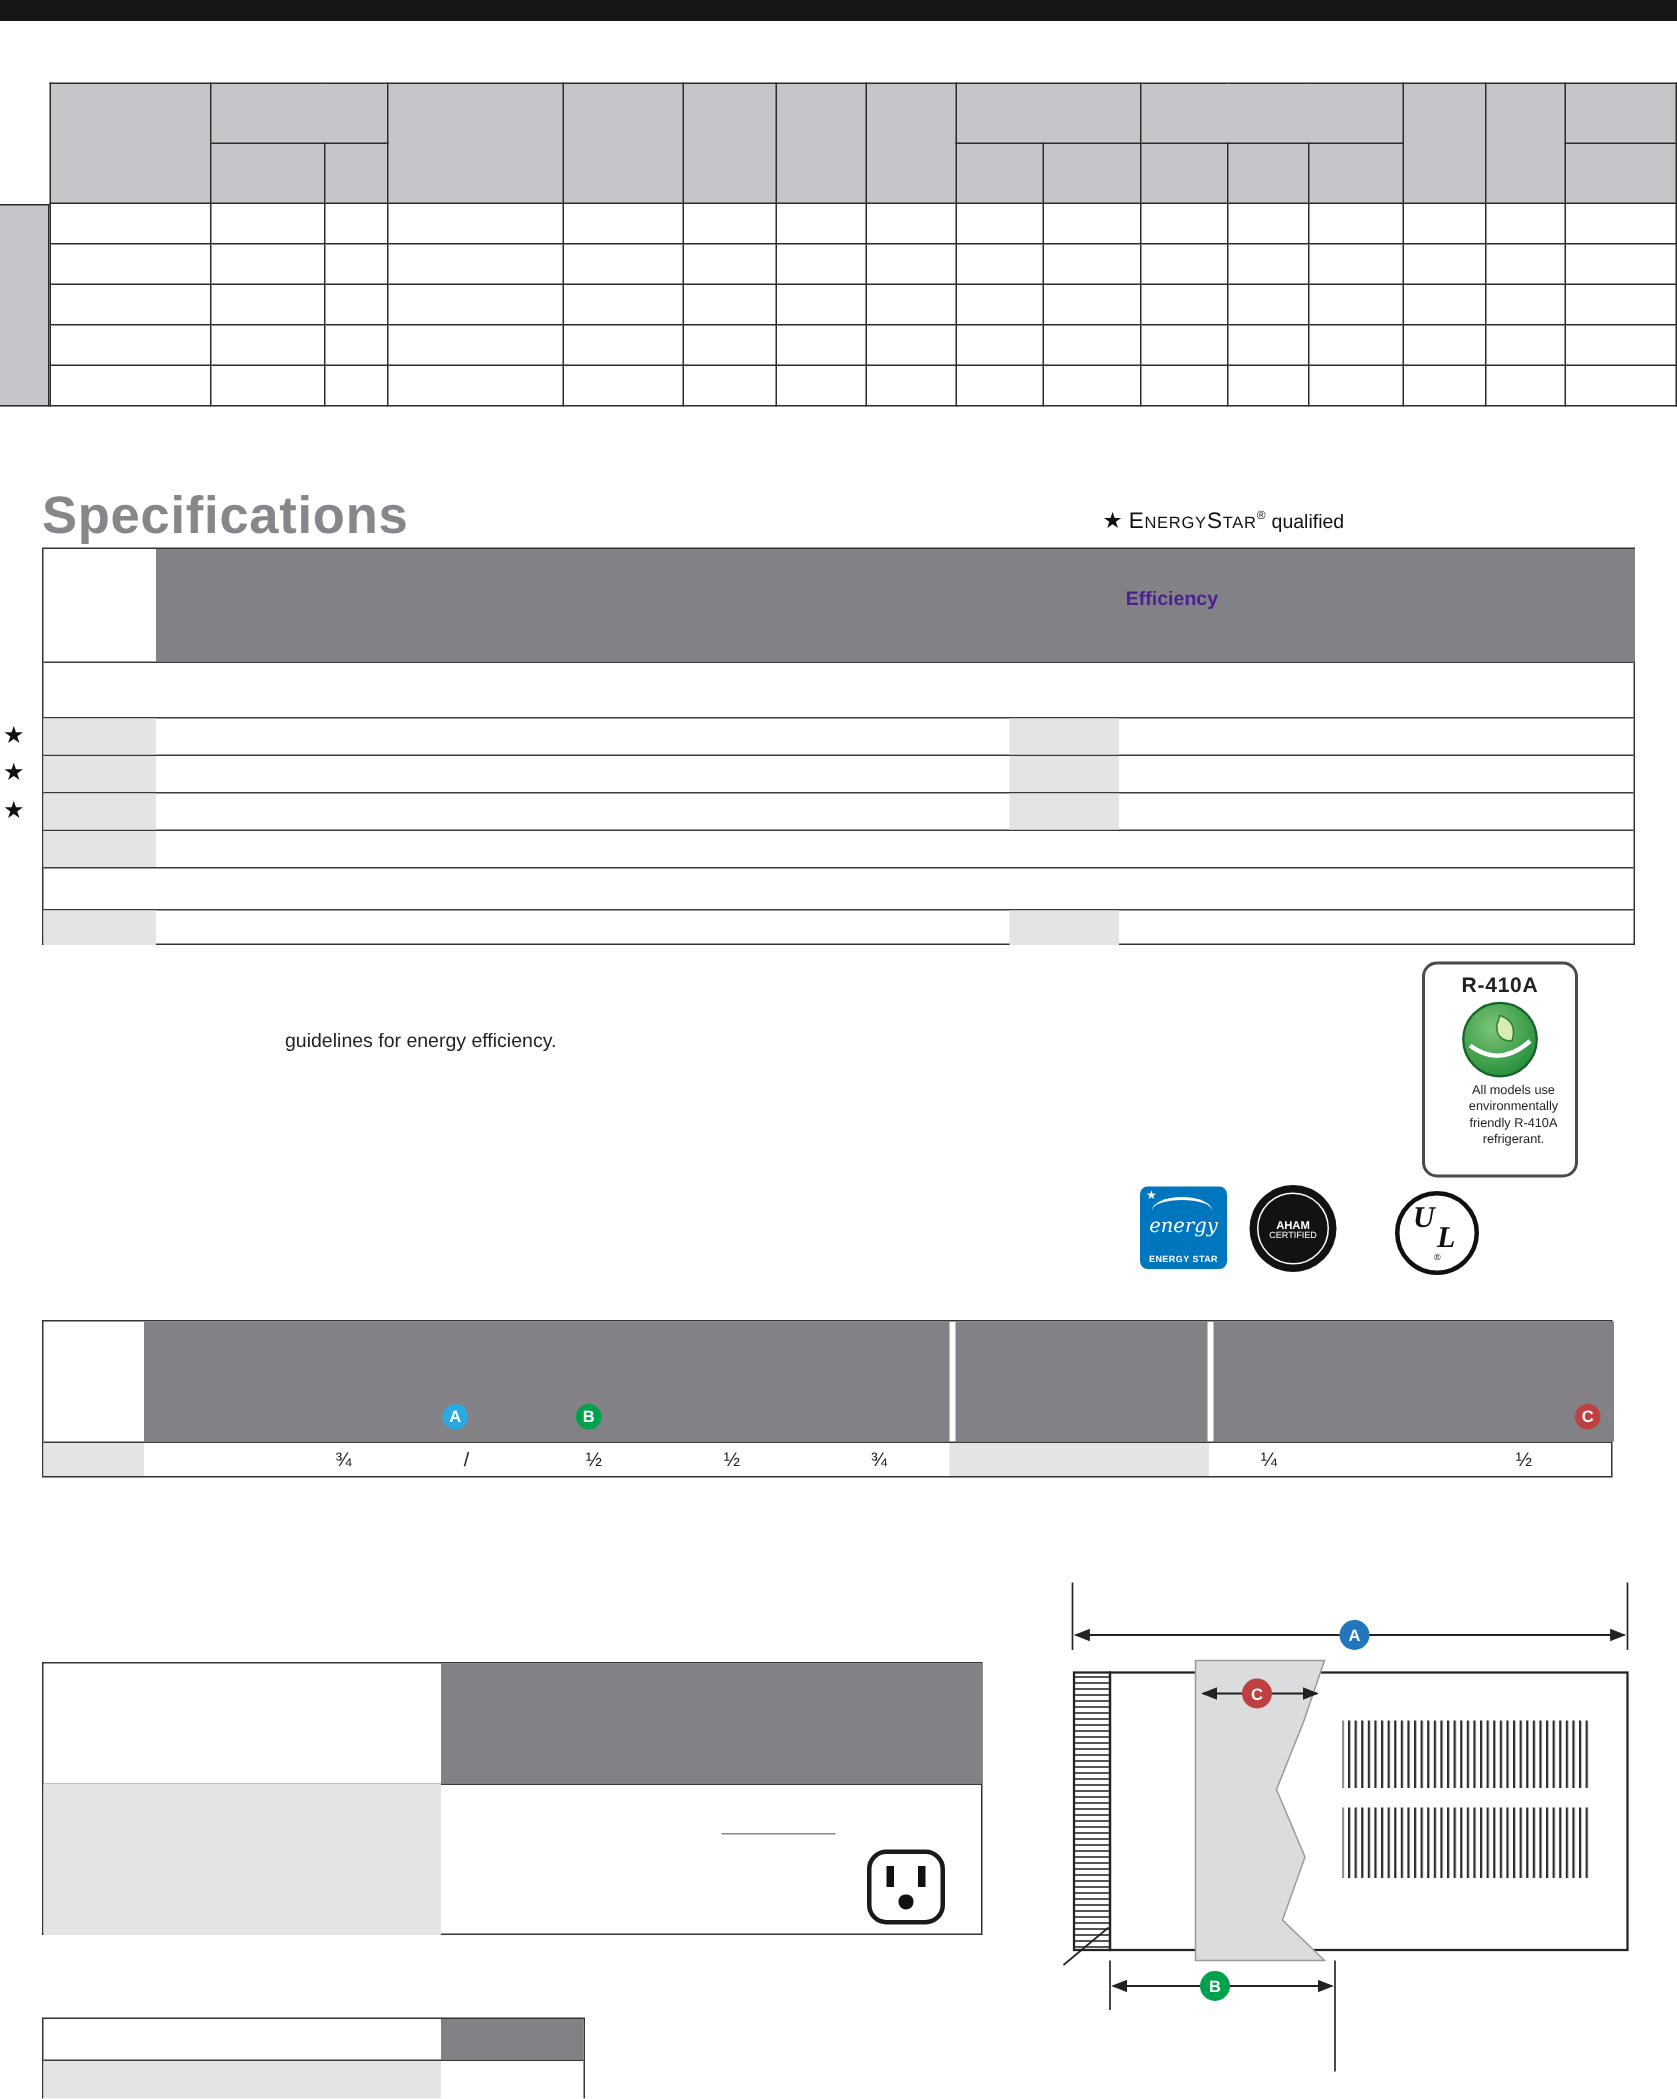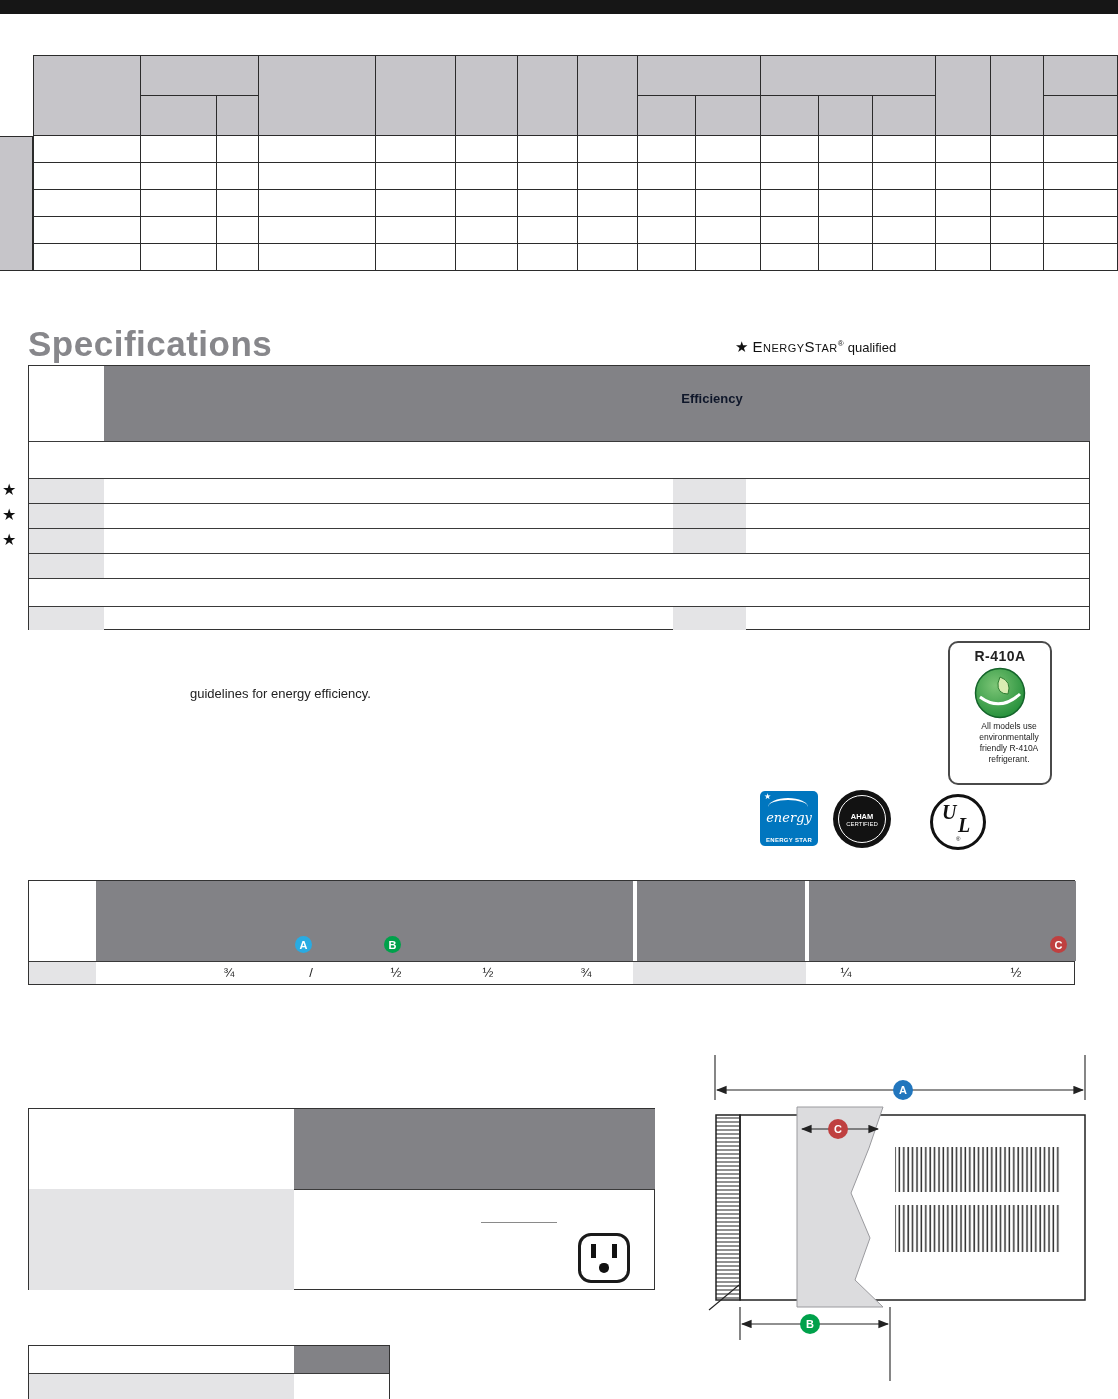--- a/index.html
+++ b/index.html
@@ -20,21 +20,21 @@
   .es-qualified{position:absolute;left:735px;top:338px;color:#111;white-space:nowrap;}
   .esq-star{font-size:15px;margin-right:4px;}
   .esq-big{font-size:15px;letter-spacing:0.5px;}
   .esq-small{font-size:11px;letter-spacing:0.5px;}
   .esq-reg{font-size:8px;vertical-align:super;}
   .esq-text{font-size:13px;margin-left:4px;}
 
   
   .spec-table{position:absolute;left:28px;top:365px;width:1062px;height:265px;border:1px solid #333;box-sizing:border-box;}
   .spec-band{position:absolute;left:75px;top:0;width:986px;height:75px;background:#828286;}
-  .spec-band-label{position:absolute;left:583px;top:25px;width:200px;text-align:center;color:#0f172a;font-weight:bold;font-size:13px;}
+  .spec-band-label{position:absolute;left:583px;top:25px;width:200px;text-align:right;color:#4c1d95;font-weight:bold;font-size:13px;}
   .sline{position:absolute;left:0;right:0;height:1px;background:#3a3a3a;}
   .graycell{position:absolute;background:#e4e4e6;}
   .rowstar{position:absolute;left:2px;font-size:16px;color:#111;}
 
   
   .footnote{position:absolute;left:26px;top:646px;font-size:13px;color:#222;}
   .fn-star{font-size:13px;}
   .guidelines{position:absolute;left:190px;top:686px;font-size:13px;color:#222;}
   .consumer{position:absolute;left:28px;top:708px;width:775px;font-size:13px;line-height:1.35;white-space:pre-line;color:#222;}
 

